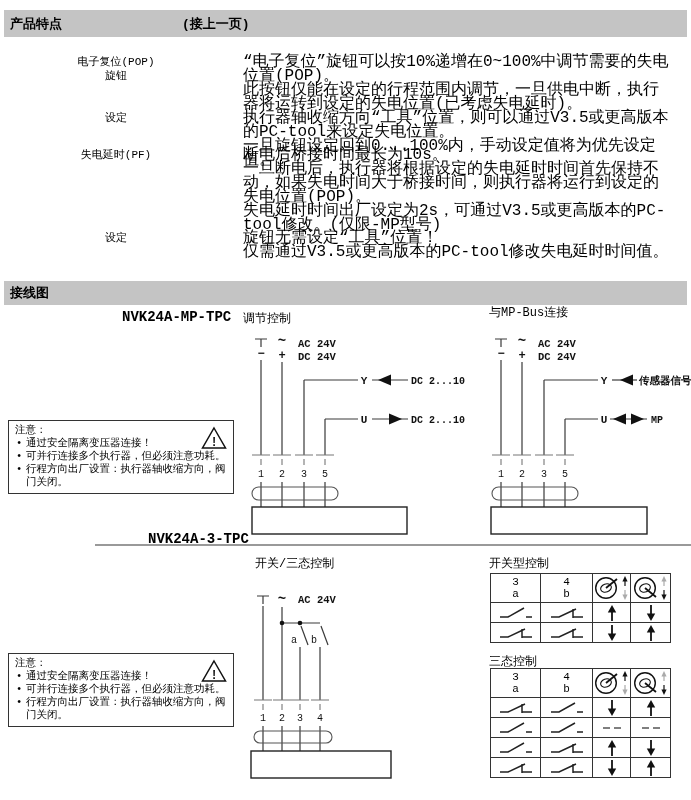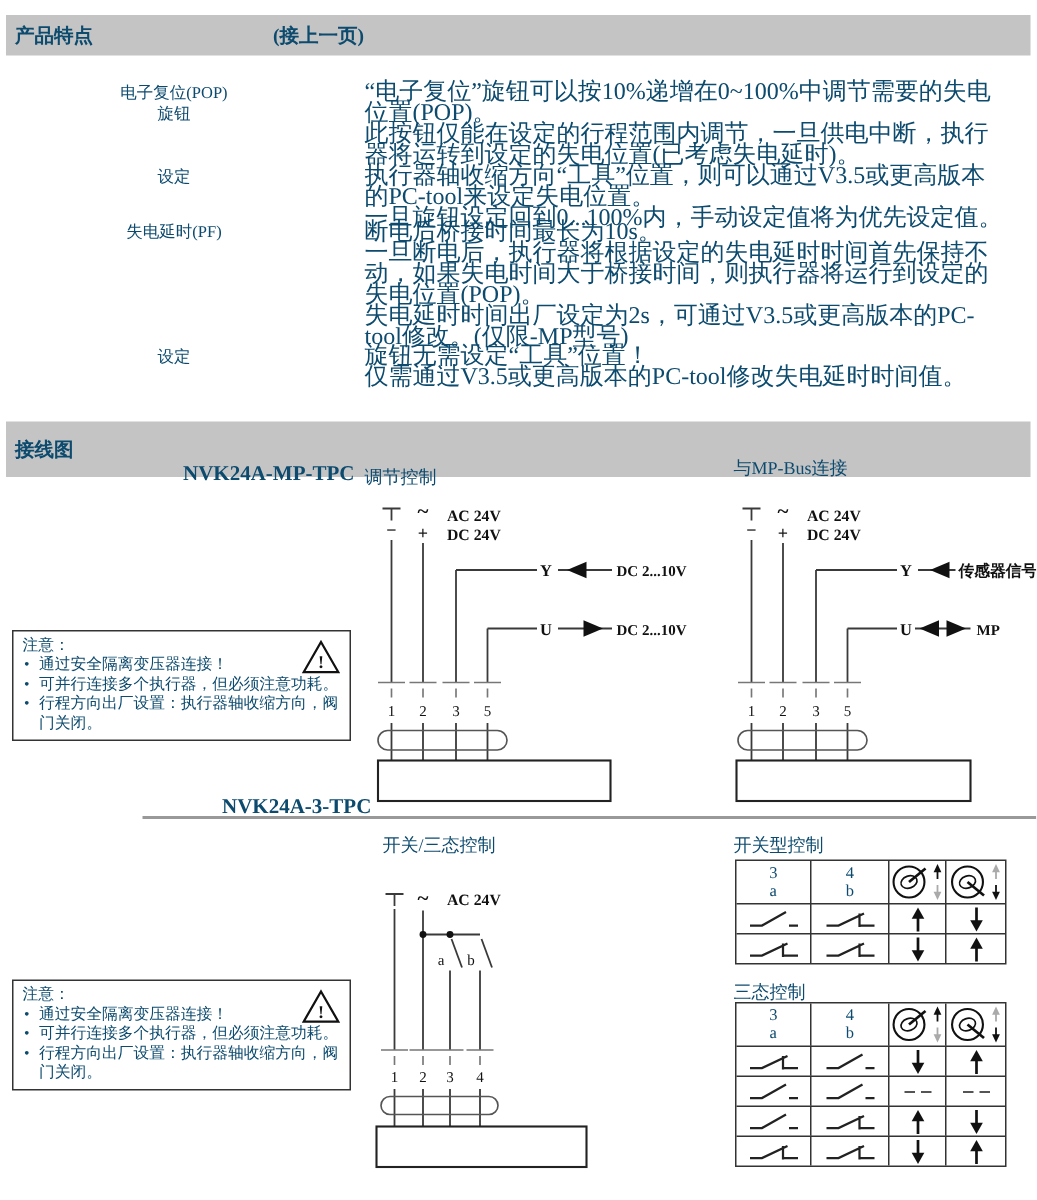--- a/index.html
+++ b/index.html
@@ -1,21 +1,21 @@
 <!DOCTYPE html>
 <html><head>
 <meta charset="utf-8">
 <style>
   html,body{margin:0;padding:0;background:#fff}
   .page{position:relative;width:691px;height:800px;background:#fff;overflow:hidden;
-        font-family:Liberation Serif, serif;color:#0c4a6e}
+        font-family:Liberation Mono, monospace;color:#000000}
   .bar{position:absolute;left:4px;width:683px;background:#c4c4c4;display:flex;align-items:center;
        font-weight:bold;font-size:13px}
   #bar1{top:10px;height:27px}
-  #bar2{top:281px;height:37px}
+  #bar2{top:281px;height:24px}
   .bar .t1{margin-left:6px}
   .bar .cont{position:absolute;left:178px}
   .frow{position:absolute;left:0;width:691px}
   .flabel{position:absolute;left:0;top:0;width:232px;text-align:center;white-space:pre-line;
           font-size:11px;line-height:14px}
   .fbody{position:absolute;left:243px;top:0;width:426px;white-space:pre-line;
          font-size:16px;line-height:14px}
   .dtitle{position:absolute;font-weight:bold;font-size:14px;white-space:nowrap}
   .dsub{position:absolute;font-size:12px;white-space:nowrap}
   .note{position:absolute;left:8px;width:226px;height:74px;border:1px solid #333;box-sizing:border-box;

